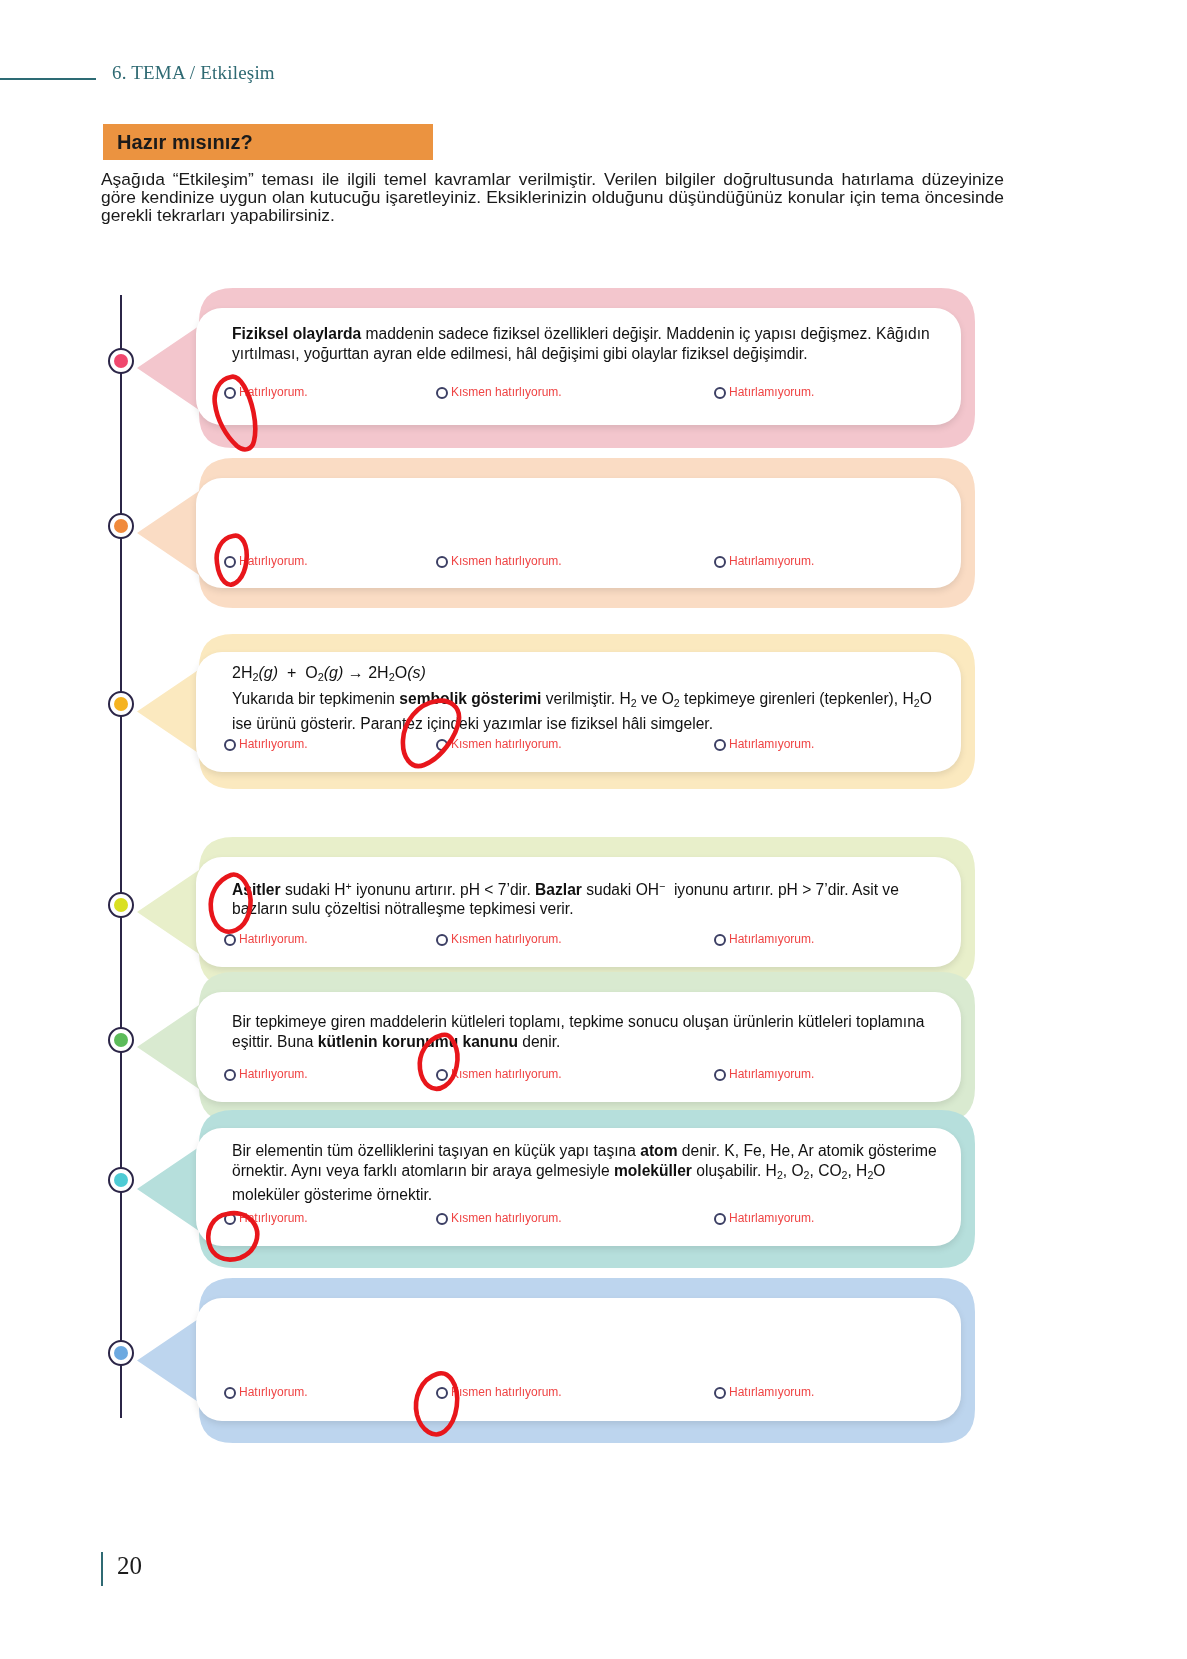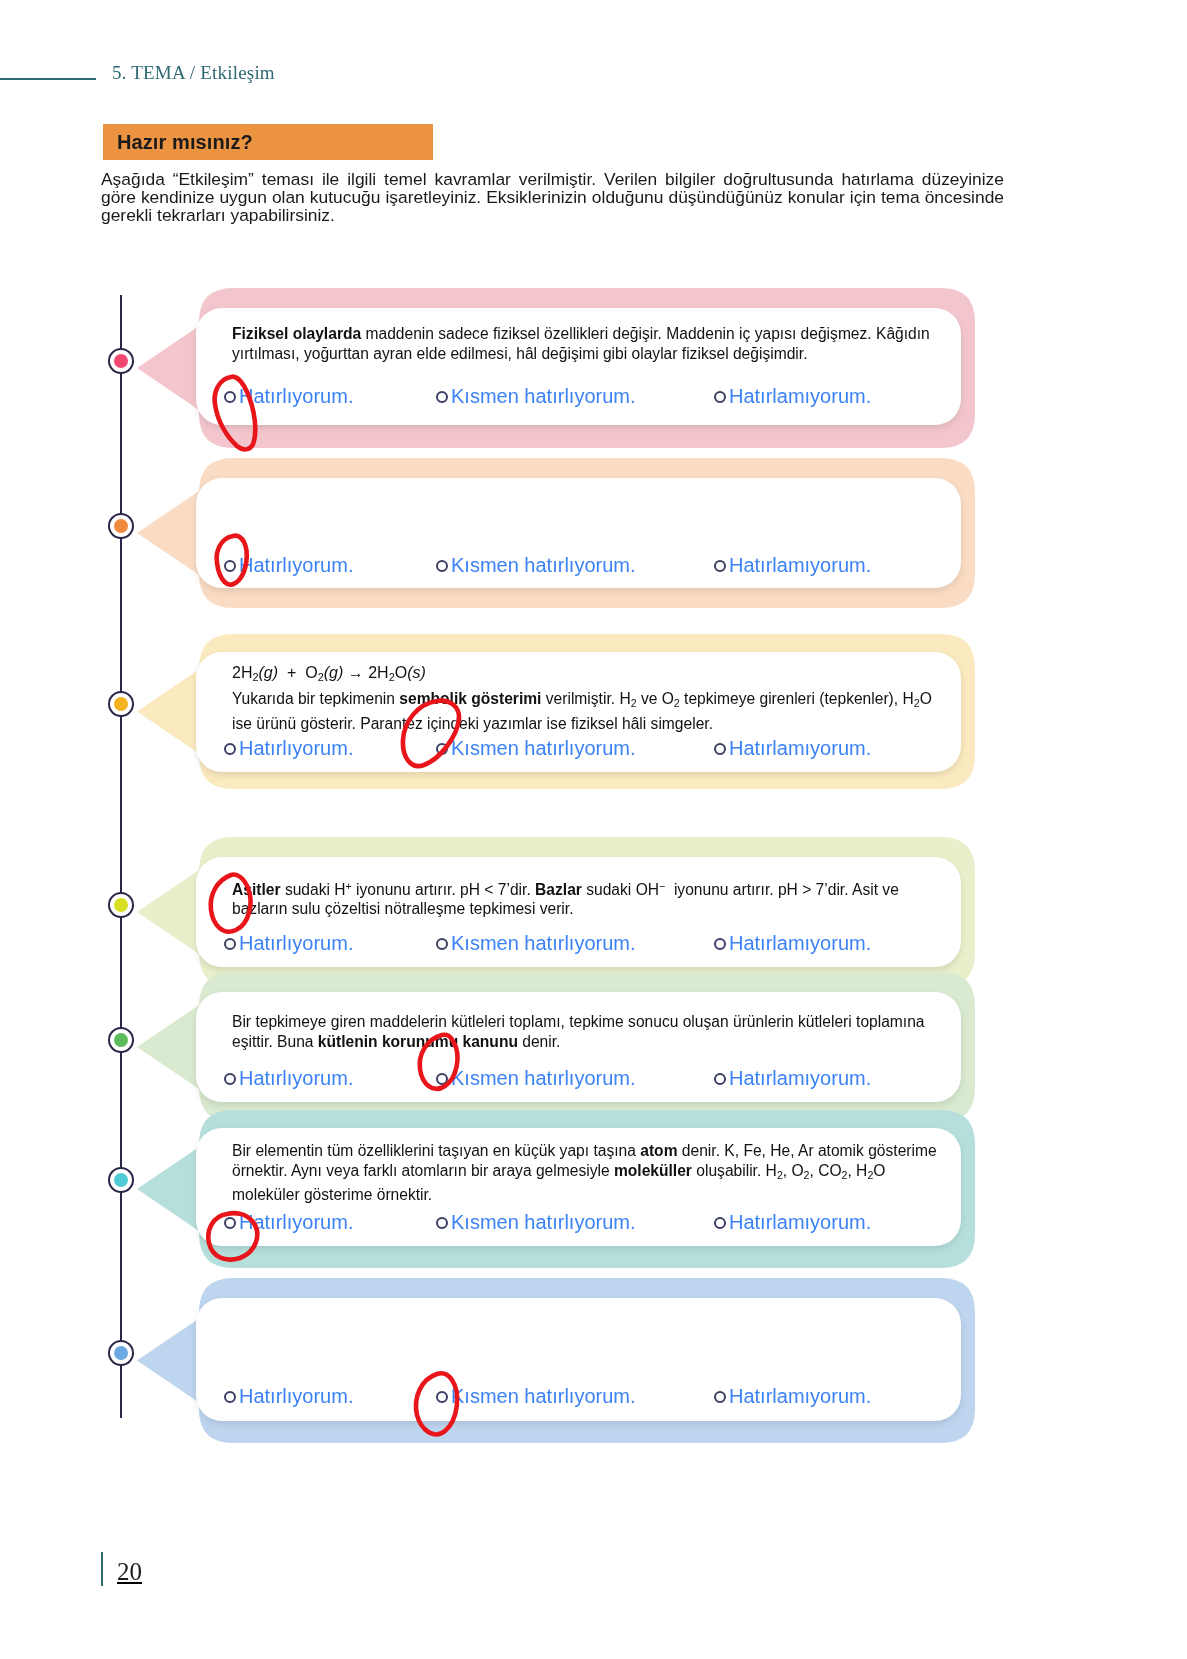--- a/index.html
+++ b/index.html
@@ -124,24 +124,24 @@
   
   .options {
     position: absolute;
     left: 224px;
     width: 720px;
     height: 22px;
   }
   .opt {
     position: absolute;
     display: flex;
-    align-items: center;
+    align-items: flex-end;
     white-space: nowrap;
-    font-size: 20px;
-    color: #3b82f6;
+    font-size: 12px;
+    color: #ef4444;
   }
   .opt .radio {
     width: 12px; height: 12px;
     border: 2px solid #3c3f64;
     border-radius: 50%;
     margin-right: 3px;
     flex: none;
     background: #fff;
   }
   .opt-0 { left: 0; }
@@ -172,40 +172,39 @@
     left: 0; top: 0;
     width: 1187px; height: 1659px;
     pointer-events: none;
   }
 
   
   .footer {
     position: absolute;
     left: 101px; top: 1552px;
     display: flex;
-    align-items: flex-end;
-    text-decoration: underline;
+    align-items: flex-start;
   }
   .footer-rule {
     width: 2px; height: 34px;
     background: #2f6a73;
     margin-right: 14px;
   }
   .page-num {
     font-family: "Liberation Serif", serif;
     font-size: 25px;
     color: #1c1c1c;
   }
 </style>
 </head>
 <body>
 
 <div class="page-header">
   <div class="header-rule"></div>
-  <div class="header-title">5. TEMA / Etkileşim</div>
+  <div class="header-title">6. TEMA / Etkileşim</div>
 </div>
 
 <div class="banner">
   <span class="banner-title">Hazır mısınız?</span>
 </div>
 
 <div class="intro">Aşağıda “Etkileşim” teması ile ilgili  temel kavramlar verilmiştir. Verilen bilgiler doğrultusunda hatırlama düzeyinize göre kendinize uygun olan kutucuğu işaretleyiniz. Eksiklerinizin olduğunu düşündüğünüz konular için tema öncesinde gerekli tekrarları yapabilirsiniz.</div>
 
 <div class="timeline-line"></div>
 

